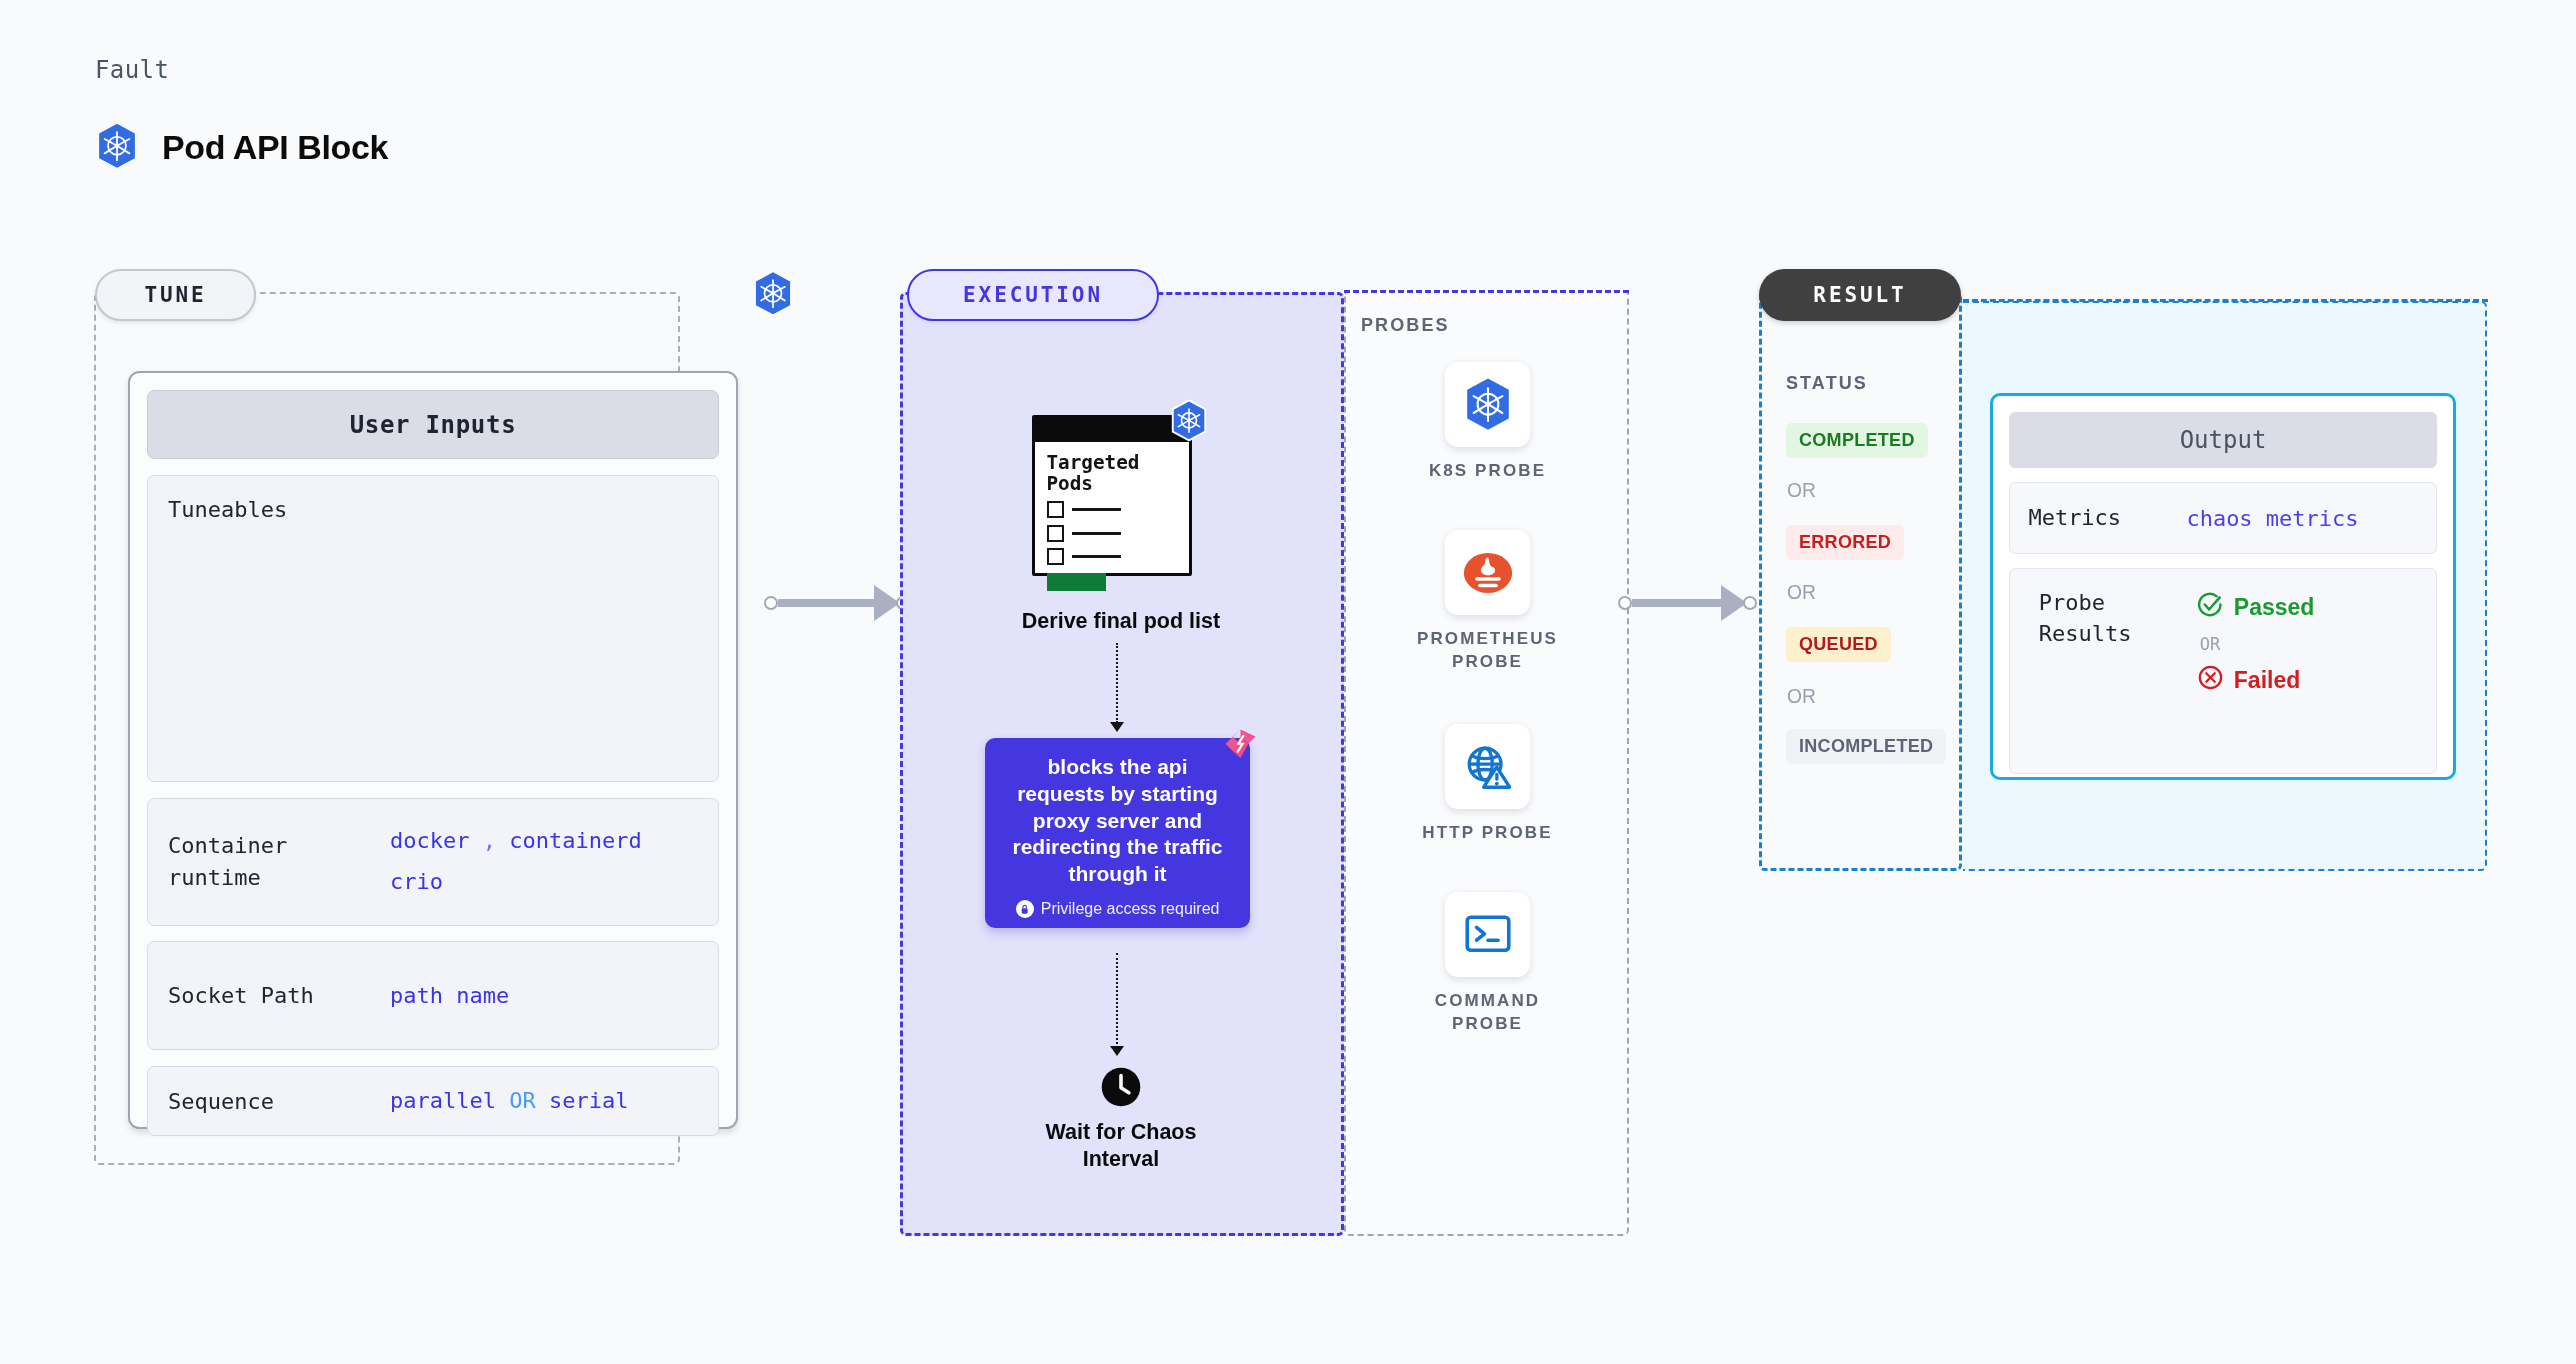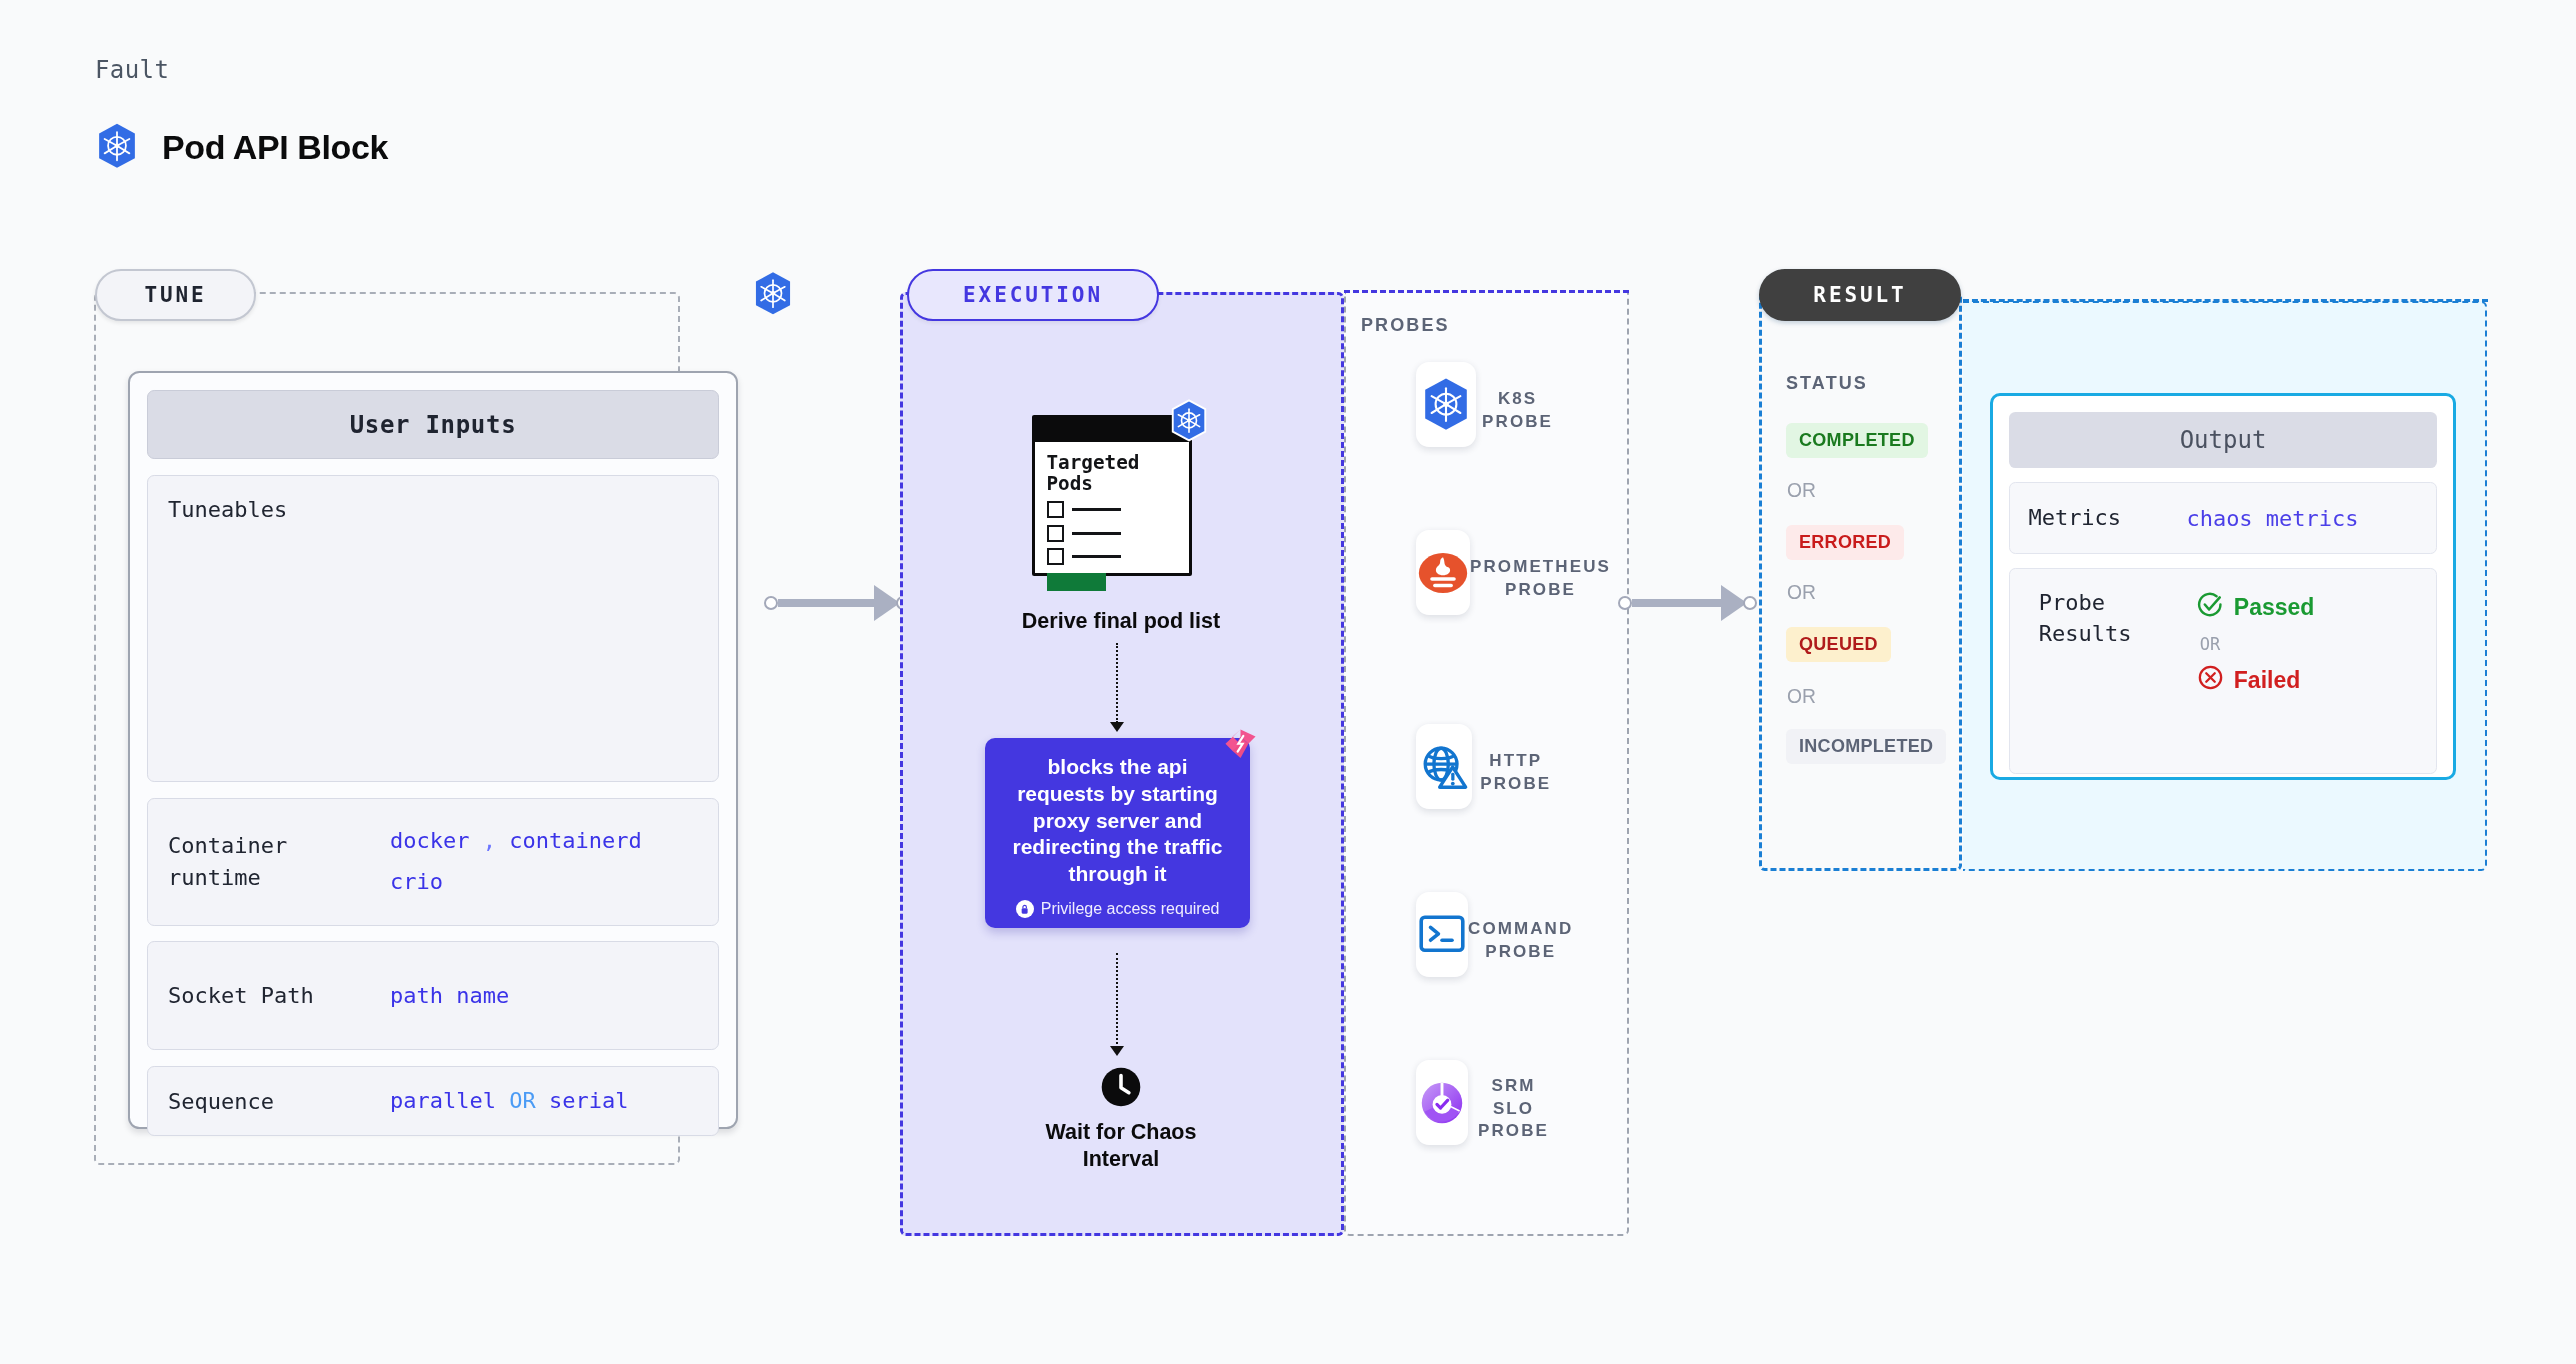--- a/index.html
+++ b/index.html
@@ -103,21 +103,21 @@
   #probes-top-dash {
     position:absolute; left:1344px; top:290px; width:285px; height:0;
     border-top: 3.6px dashed #4437e0;
   }
   #probes-label {
     position: absolute; left: 1361px; top: 315px;
     font-size: 18px; font-weight: 700; letter-spacing: 2.1px; color: #5c6476;
   }
   .probe {
     position: absolute; left: 1416px; width: 143px;
-    display: flex; flex-direction: row; align-items: center;
+    display: flex; flex-direction: column; align-items: center;
   }
   .probe-chip {
     width: 85px; height: 85px; background: #fff; border-radius: 13px;
     box-shadow: 0 2.1px 7.2px rgba(25,30,60,.12);
     display:flex; align-items:center; justify-content:center;
   }
   .probe-name {
     margin-top: 13px; text-align:center; font-size: 17px; font-weight: 700;
     letter-spacing: 2.1px; color: #5c6476; line-height: 1.35;
   }
@@ -397,38 +397,20 @@
     <div class="probe-chip">
       <svg width="52" height="43" viewBox="0 0 72 60">
         <rect x="7" y="6" width="58" height="46" rx="5" fill="none" stroke="#1275cf" stroke-width="5"></rect>
         <path d="M20 20 L31 29 L20 38" fill="none" stroke="#1275cf" stroke-width="5" stroke-linecap="round" stroke-linejoin="round"></path>
         <line x1="36" y1="38" x2="50" y2="38" stroke="#1275cf" stroke-width="5" stroke-linecap="round"></line>
       </svg>
     </div>
     <div class="probe-name">COMMAND PROBE</div>
   </div>
 
-  <div class="probe" style="top:1060px">
-    <div class="probe-chip">
-      <svg width="52" height="52" viewBox="0 0 72 72">
-        <defs>
-          <linearGradient id="slograd" x1="0" y1="0" x2="1" y2="1">
-            <stop offset="0" stop-color="#c79bf7"></stop>
-              <stop offset="1" stop-color="#8a2bf0"></stop>
-          </linearGradient>
-        </defs>
-        <circle cx="36" cy="36" r="28" fill="url(#slograd)"></circle>
-        <path d="M36 8 L36 36 L60 48" stroke="#fff" stroke-width="4" fill="none"></path>
-        <path d="M12 48 L36 36 L60 48 A28 28 0 0 1 12 48 Z" fill="#a054f4"></path>
-        <circle cx="36" cy="38" r="13" fill="#fff"></circle>
-        <path d="M29 38 L34 43 L44 32" stroke="#8a2bf0" stroke-width="4.4" fill="none" stroke-linecap="round" stroke-linejoin="round"></path>
-      </svg>
-    </div>
-    <div class="probe-name">SRM SLO PROBE</div>
-  </div>
 
   <div id="pods-card">
     <div class="bar"></div>
     <div class="body">
       <div id="pods-title">
         <div>Targeted</div>
         <div>Pods</div>
       </div>
       <div class="pod-line">
         <span class="pod-box"></span>

